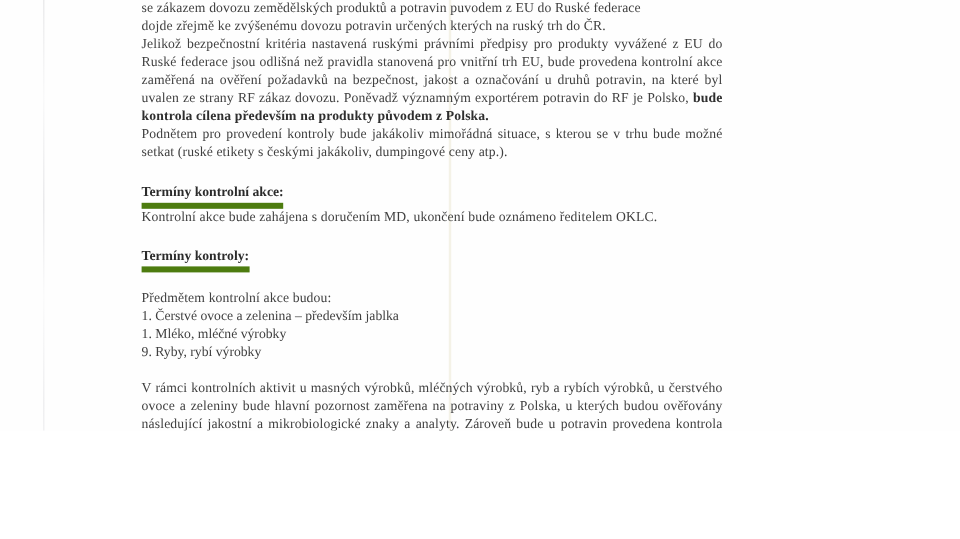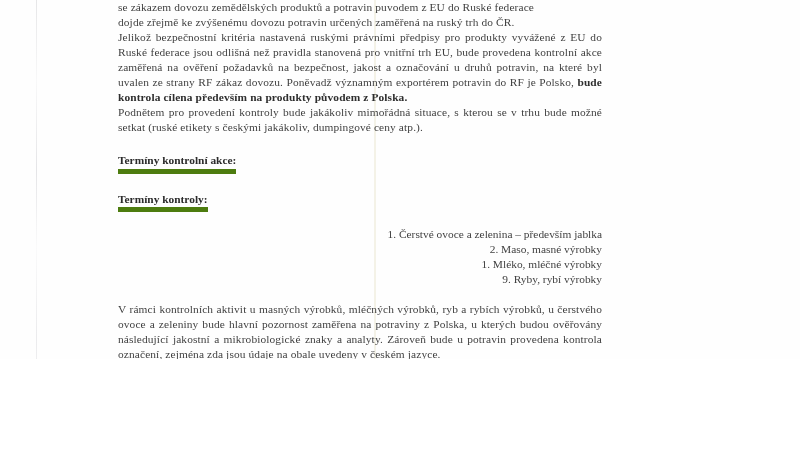--- a/index.html
+++ b/index.html
@@ -71,64 +71,64 @@
     line-height: 15.05px;
     font-weight: bold;
     color: #2b2b2b;
     margin: 0;
   }
   .spacer-full { height: 15.05px; }
   .numlist {
     list-style: none;
     margin: 0;
     padding: 0;
-    text-align: right;
   }
   .numlist li {
     font-size: 11.4px;
     line-height: 15.05px;
     color: #3f3f3f;
     white-space: nowrap;
   }
 </style>
 </head>
 <body>
 
 <div id="page">
 
   <div id="scan-streak"></div>
   <div id="fold-streak"></div>
 
   <div id="content">
 
     <p class="para nojust">se zákazem dovozu zemědělských produktů a potravin puvodem z EU do Ruské federace</p>
-    <p class="para nojust">dojde zřejmě ke zvýšenému dovozu potravin určených zaměřená na ruský trh do ČR.</p>
+    <p class="para nojust">dojde zřejmě ke zvýšenému dovozu potravin určených kterých na ruský trh do ČR.</p>
 
     <p class="para"><span>Jelikož bezpečnostní kritéria nastavená ruskými právními předpisy pro produkty vyvážené z EU do Ruské federace jsou odlišná než pravidla stanovená pro vnitřní trh EU, bude provedena kontrolní akce zaměřená na ověření požadavků na bezpečnost, jakost a označování u druhů potravin, na které byl uvalen ze strany RF zákaz dovozu. Poněvadž významným exportérem potravin do RF je Polsko, </span><span class="b">bude kontrola cílena především na produkty původem z Polska.</span></p>
 
     <p class="para">Podnětem pro provedení kontroly bude jakákoliv mimořádná situace, s kterou se v trhu bude možné setkat (ruské etikety s českými jakákoliv, dumpingové ceny atp.).</p>
 
     <div class="spacer-full"></div>
 
     <div>
       <span class="heading-ul">Termíny kontrolní akce:</span>
     </div>
+    <p class="para nojust">Kontrolní akce bude zahájena s doručením MD, ukončení bude oznámeno ředitelem OKLC.</p>
 
     <div class="spacer-full"></div>
 
     <div>
       <span class="heading-ul">Termíny kontroly:</span>
     </div>
 
     <div class="spacer-full"></div>
 
+    <p class="para nojust">Předmětem kontrolní akce budou:</p>
 
     <ul class="numlist">
       <li>1. Čerstvé ovoce a zelenina – především jablka</li>
-      <li>2. Maso, masné výrobky</li>
       <li>1. Mléko, mléčné výrobky</li>
       <li>9. Ryby, rybí výrobky</li>
     </ul>
 
     <div class="spacer-full"></div>
 
     <p class="para">V rámci kontrolních aktivit u masných výrobků, mléčných výrobků, ryb a rybích výrobků, u čerstvého ovoce a zeleniny bude hlavní pozornost zaměřena na potraviny z Polska, u kterých budou ověřovány následující jakostní a mikrobiologické znaky a analyty. Zároveň bude u potravin provedena kontrola označení, zejména zda jsou údaje na obale uvedeny v českém jazyce.</p>
 
     <div class="spacer-full"></div>
 

